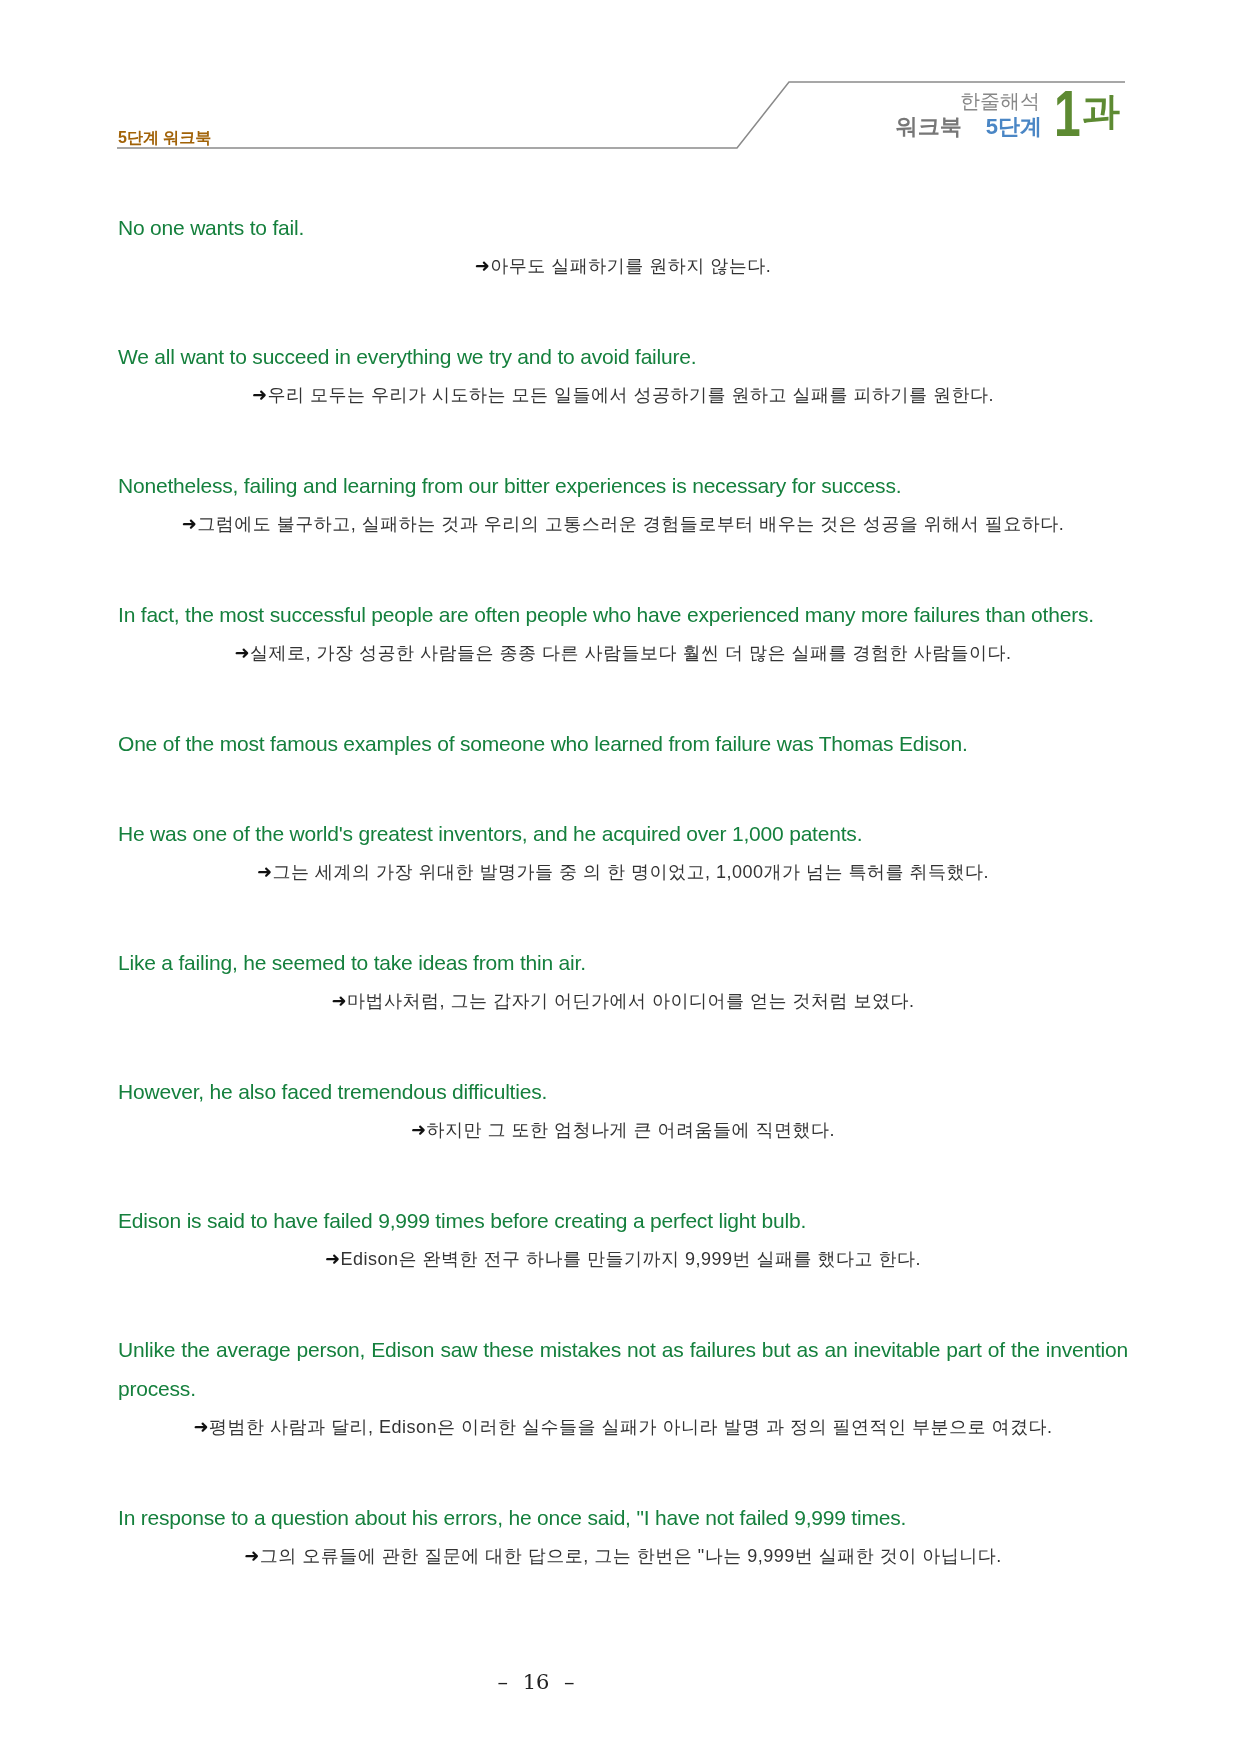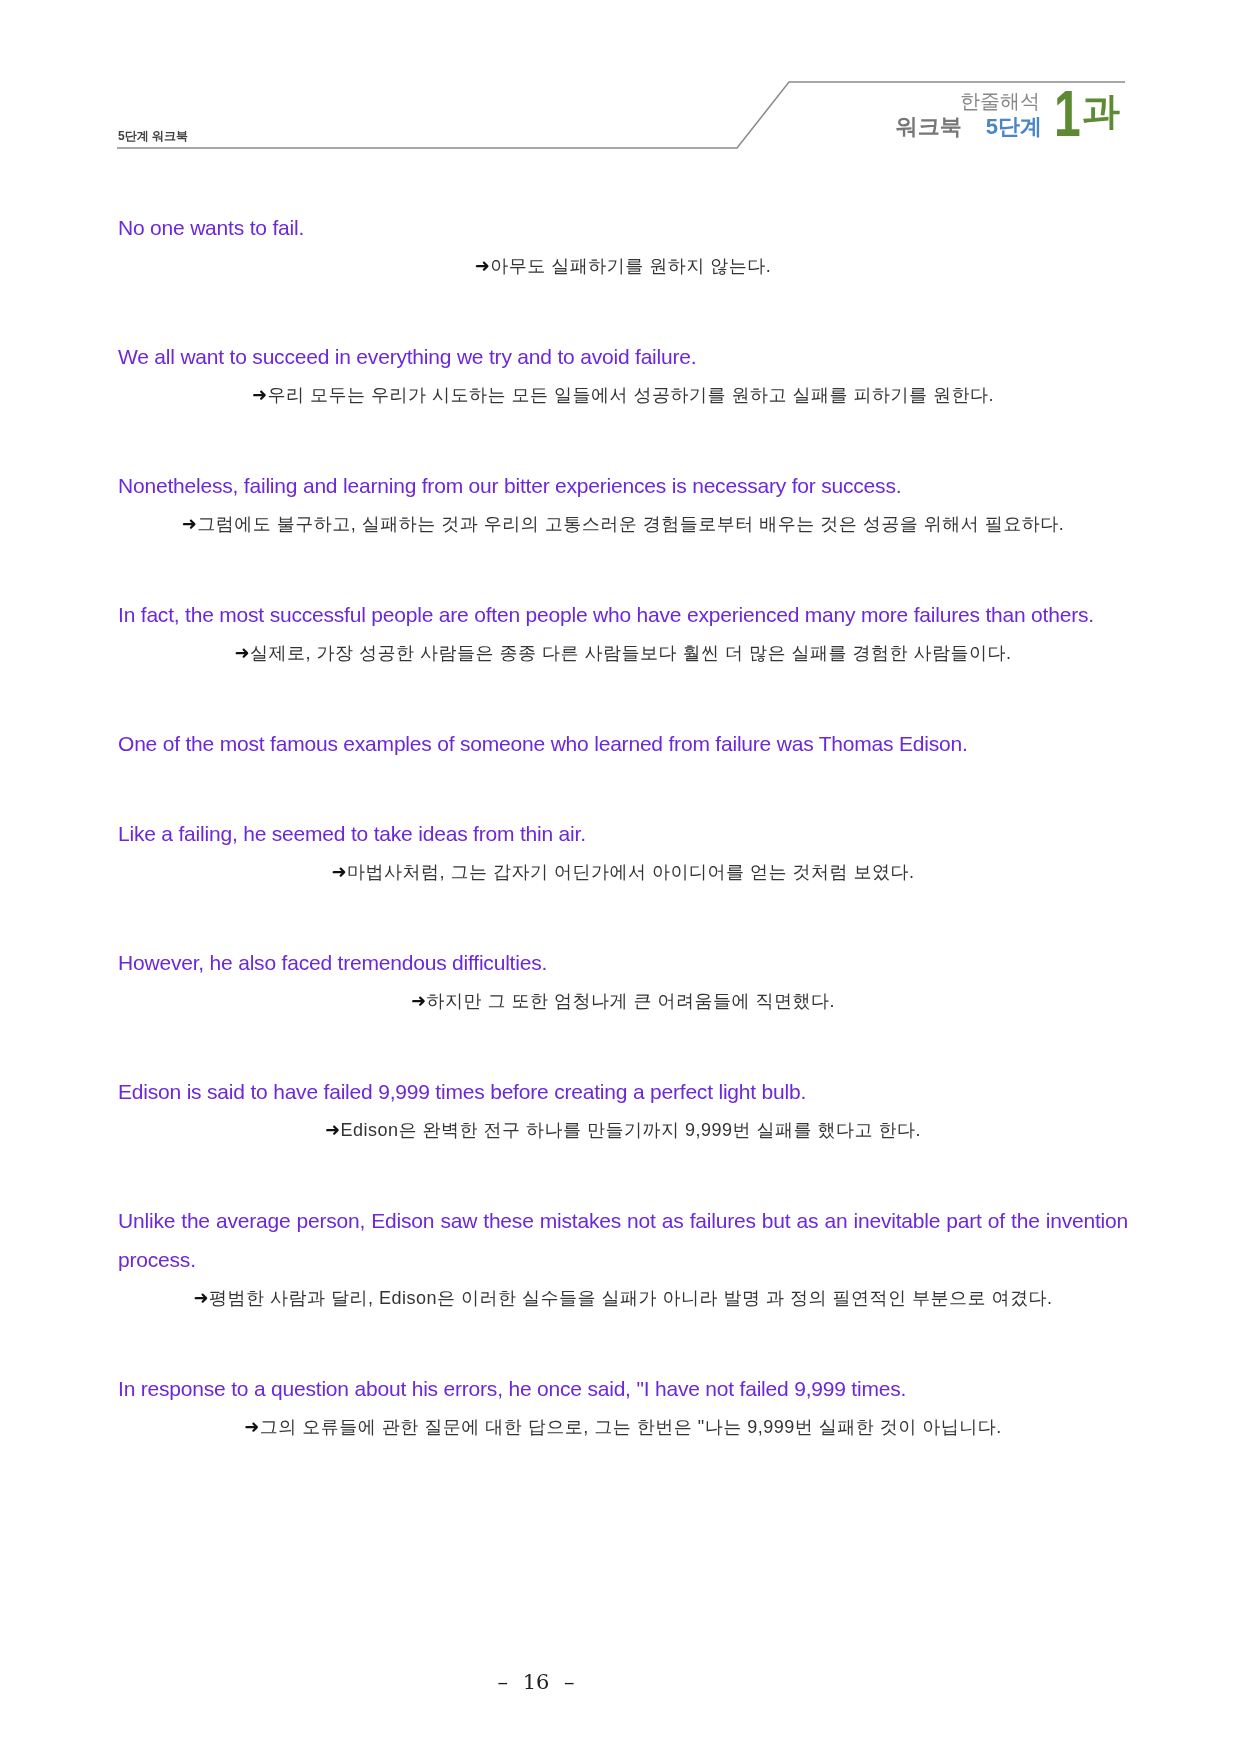--- a/index.html
+++ b/index.html
@@ -2,32 +2,32 @@
 <html><head>
 <meta charset="utf-8">
 <style>
   html, body { margin: 0; padding: 0; background: #ffffff; }
   body { width: 1240px; height: 1752px; position: relative; overflow: hidden;
          font-family: "Liberation Sans", "DejaVu Sans", sans-serif; color: #111; }
   .page { position: absolute; left: 0; top: 0; width: 1240px; height: 1752px; }
 
   
   .hdr-svg { position: absolute; left: 0; top: 0; }
-  .hdr-left { position: absolute; left: 118px; top: 128px; font-size: 12px; font-weight: bold; color: #404040; letter-spacing: 0px; }
+  .hdr-left { position: absolute; left: 118px; top: 128px; font-size: 16px; font-weight: bold; color: #a16207; letter-spacing: 0px; }
   .hdr-sub { position: absolute; right: 200px; top: 88px; font-size: 20px; color: #888; text-align: right; }
   .hdr-title { position: absolute; right: 198px; top: 112px; font-size: 22px; font-weight: bold; color: #777; white-space: nowrap; }
   .hdr-title .accent { color: #4a86c5; margin-left: 24px; }
   .hdr-lesson { position: absolute; left: 1054px; top: 82px; white-space: nowrap; color: #5d8a32; }
   .hdr-lesson .num { font-size: 64px; font-weight: bold; line-height: 64px; display: inline-block; transform: scaleX(0.75); transform-origin: left; vertical-align: top; }
   .hdr-lesson .gwa { font-size: 38px; font-weight: bold; position: absolute; left: 28px; top: 4px; }
 
   
   .body { position: absolute; left: 118px; top: 208px; width: 1010px; }
   .item { margin: 0 0 51px 0; }
-  .en { font-size: 21px; line-height: 39px; color: #6d28d9; text-align: justify; letter-spacing: -0.2px; }
+  .en { font-size: 21px; line-height: 39px; color: #15803d; text-align: justify; letter-spacing: -0.2px; }
   .ko { font-size: 18px; line-height: 39px; color: #333; letter-spacing: 0.5px; text-align: center; }
   .ko .arrow { color: #111; font-weight: bold; font-size: 18px; }
 
   .pagenum { position: absolute; left: 0; width: 1072px; top: 1670px; text-align: center;
              font-family: "DejaVu Serif", "Liberation Serif", serif; font-size: 21px; color: #222; word-spacing: 8px; }
 </style>
 </head>
 <body>
 
 <div class="page">
@@ -63,20 +63,24 @@
       <div class="ko"><span class="arrow">➜</span><span>그럼에도 불구하고, 실패하는 것과 우리의 고통스러운 경험들로부터 배우는 것은 성공을 위해서 필요하다.</span></div>
     </div>
     <div class="item">
       <div class="en">In fact, the most successful people are often people who have experienced many more failures than others.</div>
       <div class="ko"><span class="arrow">➜</span><span>실제로, 가장 성공한 사람들은 종종 다른 사람들보다 훨씬 더 많은 실패를 경험한 사람들이다.</span></div>
     </div>
     <div class="item">
       <div class="en">One of the most famous examples of someone who learned from failure was Thomas Edison.</div>
     </div>
     <div class="item">
+      <div class="en">He was one of the world's greatest inventors, and he acquired over 1,000 patents.</div>
+      <div class="ko"><span class="arrow">➜</span><span>그는 세계의 가장 위대한 발명가들 중 의 한 명이었고, 1,000개가 넘는 특허를 취득했다.</span></div>
+    </div>
+    <div class="item">
       <div class="en">Like a failing, he seemed to take ideas from thin air.</div>
       <div class="ko"><span class="arrow">➜</span><span>마법사처럼, 그는 갑자기 어딘가에서 아이디어를 얻는 것처럼 보였다.</span></div>
     </div>
     <div class="item">
       <div class="en">However, he also faced tremendous difficulties.</div>
       <div class="ko"><span class="arrow">➜</span><span>하지만 그 또한 엄청나게 큰 어려움들에 직면했다.</span></div>
     </div>
     <div class="item">
       <div class="en">Edison is said to have failed 9,999 times before creating a perfect light bulb.</div>
       <div class="ko"><span class="arrow">➜</span><span>Edison은 완벽한 전구 하나를 만들기까지 9,999번 실패를 했다고 한다.</span></div>

